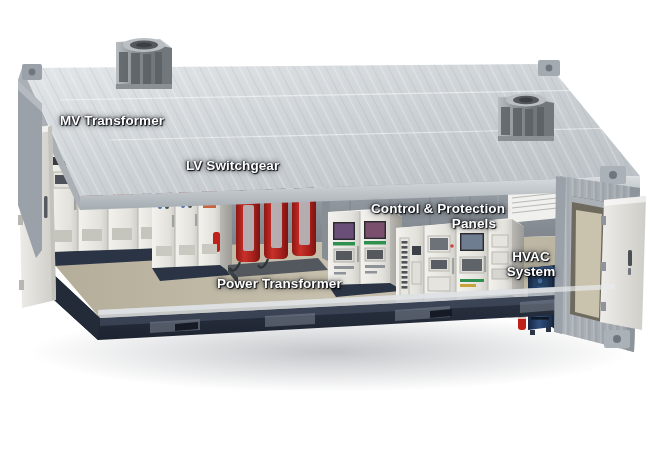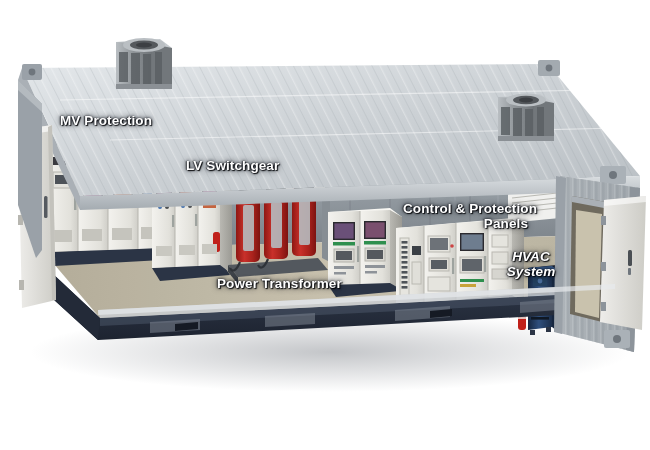--- a/index.html
+++ b/index.html
@@ -592,21 +592,21 @@
 
     <g>
       <polygon points="18,80 42,104 42,250 36,258 18,205" fill="#9aa1a8"></polygon>
       <polygon points="18,80 42,104 42,112 18,90" fill="#b4babf"></polygon>
     </g>
 
     <polygon points="98,310 615,284 615,289 98,315" fill="#e7eaec" opacity=".7"></polygon>
 
   </svg>
 
-  <div class="lbl" style="left:60px;  top:113px;">MV Protection</div>
+  <div class="lbl" style="left:60px;  top:113px;">MV Transformer</div>
   <div class="lbl" style="left:186px; top:144px;margin-top:14px;">LV Switchgear</div>
   <div class="lbl" style="left:211px; top:276px;padding-left:6px;">Power Transformer</div>
-  <div class="lbl r" style="left:371px; top:201px; width:125px;margin-left:32px;">Control &amp; Protection
+  <div class="lbl r" style="left:371px; top:201px; width:125px;">Control &amp; Protection
 Panels</div>
-  <div class="lbl c" style="left:500px; top:249px; width:62px;font-style:italic;">HVAC
+  <div class="lbl c" style="left:500px; top:249px; width:62px;">HVAC
 System</div>
 
 </div>
 
 </body></html>

